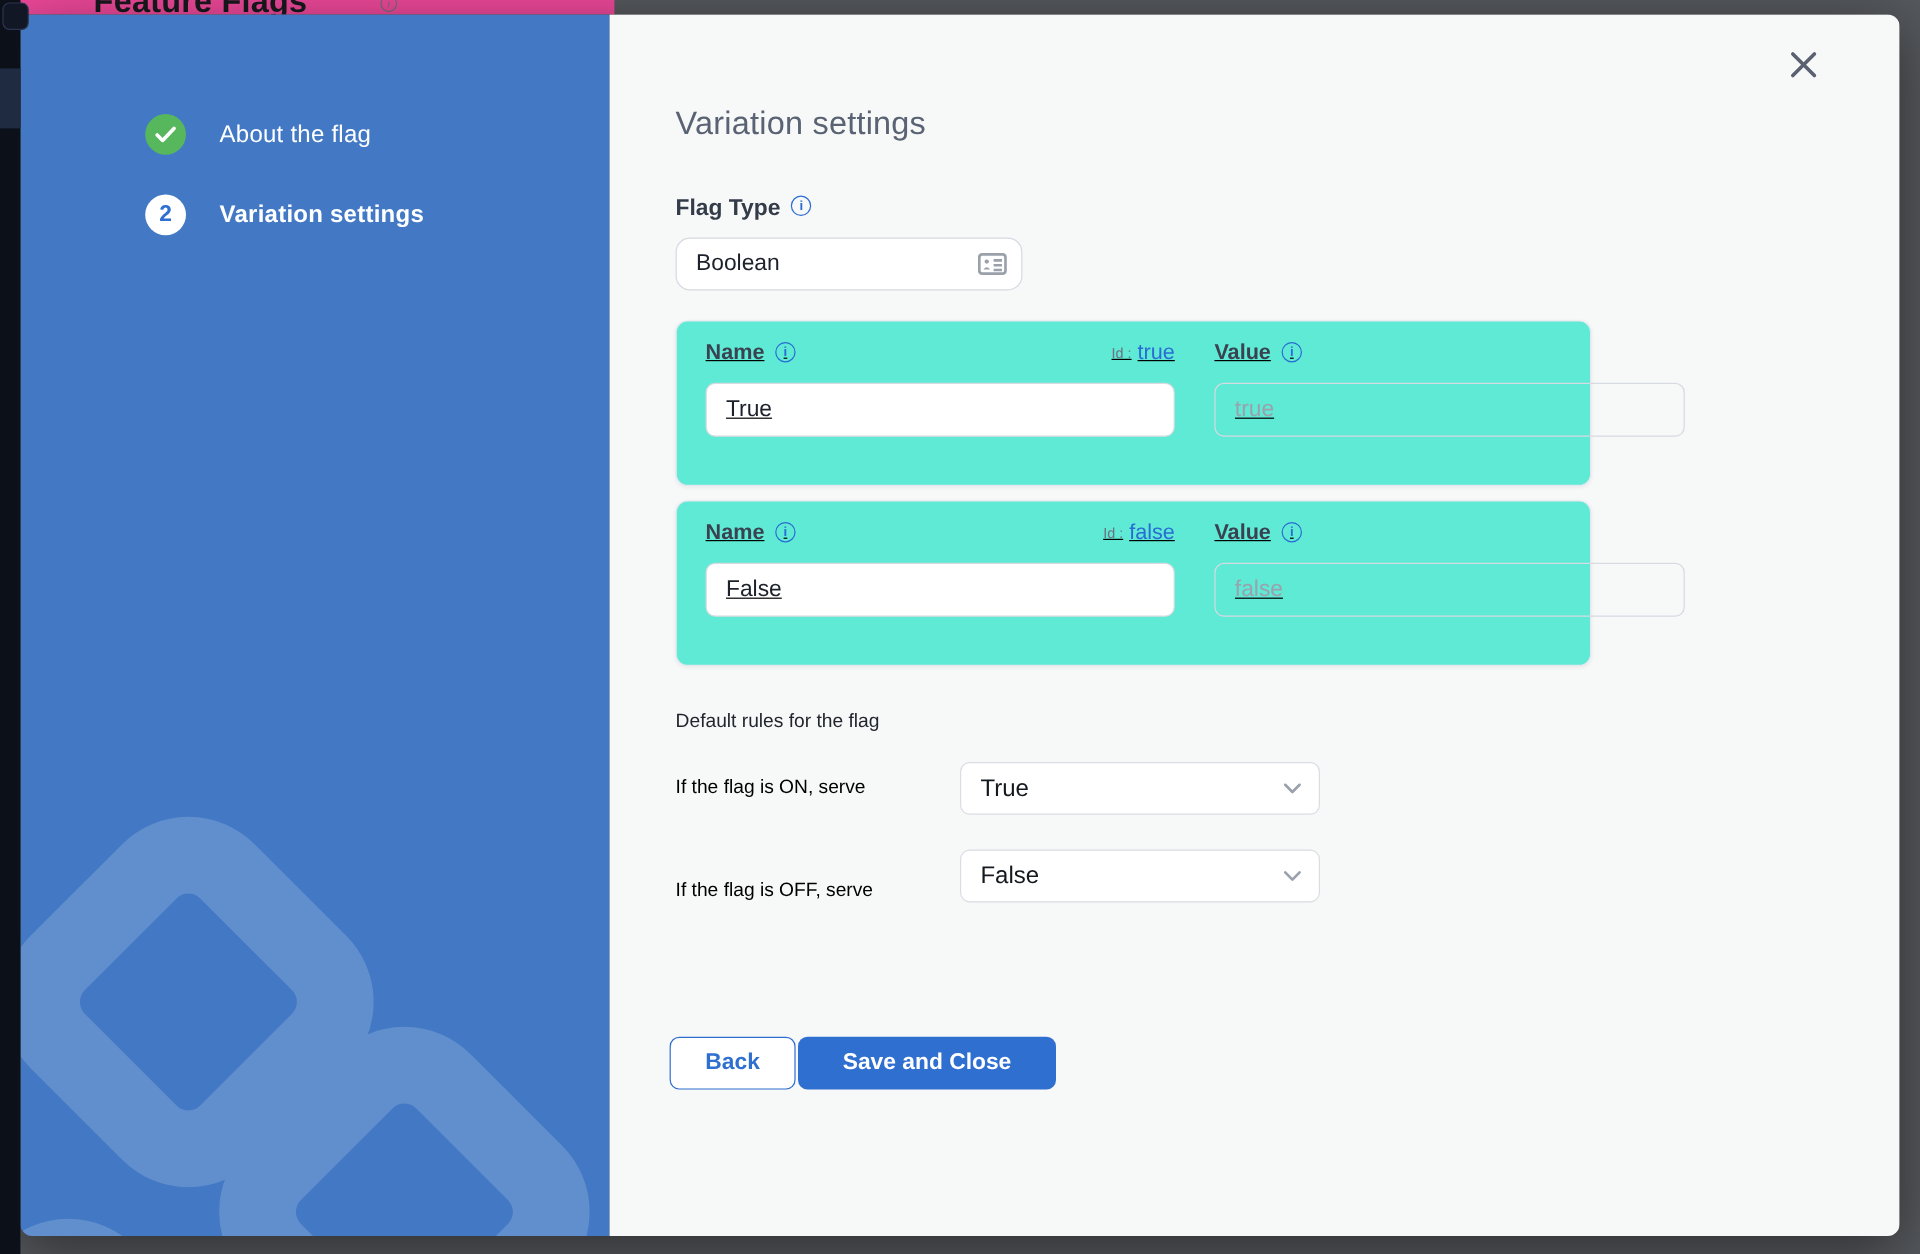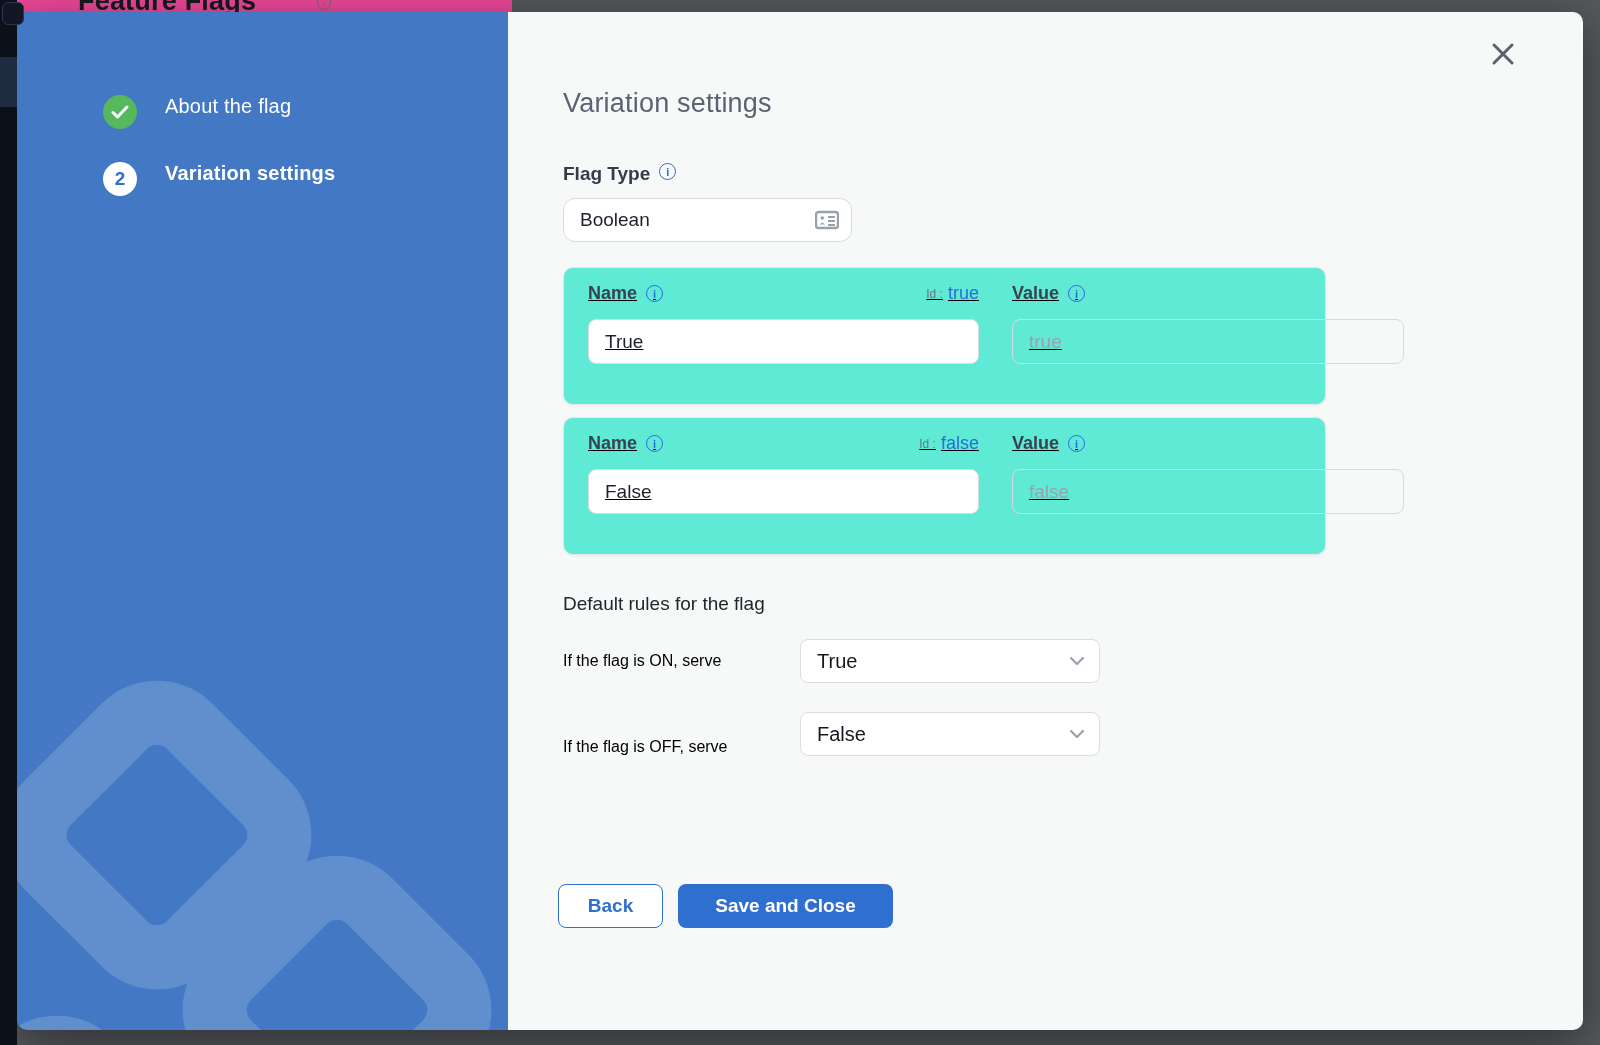--- a/index.html
+++ b/index.html
@@ -14,21 +14,21 @@
   .left-rail { position:absolute; left:0; top:0; width:17px; height:1045px; background:#0c1019; z-index:3; }
   .rail-selected { position:absolute; left:0; top:57px; width:17px; height:50px; background:#1e2b41; }
   .rail-logo { position:absolute; left:2px; top:2px; width:22px; height:23px; background:#121726; border:1px solid #2b3550; border-radius:6px; }
 
   
   .modal { position:absolute; left:17px; top:12px; width:1566px; height:1018px; border-radius:10px; overflow:hidden; display:flex; box-shadow:0 12px 48px rgba(0,0,0,.45); z-index:2; }
 
   
   .steps-panel { width:491px; flex:0 0 491px; background:#4379c4; position:relative; overflow:hidden; }
   .watermark { position:absolute; left:0; bottom:0; width:491px; height:420px; }
-  .step { display:flex; align-items:flex-start; gap:28px; position:absolute; left:86px; }
+  .step { display:flex; align-items:center; gap:28px; position:absolute; left:104px; }
   .step-1 { top:83px; }
   .step-2 { top:150px; }
   .step-badge { width:34px; height:34px; border-radius:50%; flex:0 0 34px; display:flex; align-items:center; justify-content:center; }
   .badge-done { background:#56b75c; }
   .badge-active { background:#ffffff; color:#2f6fd0; font-size:19px; font-weight:700; }
   .step-label { color:#ffffff; font-size:20px; font-weight:500; letter-spacing:.2px; }
   .step-label.active { font-weight:700; }
 
   
   .content-panel { flex:1; background:#f7f8f8; position:relative; padding:0 0 0 55px; }
@@ -52,29 +52,29 @@
   .var-head .spacer { flex:1; }
   .head-label { font-size:18px; font-weight:600; color:#3a4150; margin-right:9px; }
   .id-text { font-size:12px; color:#6b7280; }
   .id-link { font-size:18px; color:#2b6cd4; margin-left:5px; cursor:pointer; }
   .var-input { margin-top:15px; width:100%; height:45px; border:1px solid #d6dae1; border-radius:8px; font-family:"Liberation Sans", sans-serif; font-size:19px; color:#1c212b; padding:0 16px; outline:none; }
   .name-input { background:#ffffff; }
   .value-input { background:transparent; }
   .value-input::placeholder { color:#9aa2ae; }
 
   
-  .rules-title { margin-top:38px; font-size:19px; font-weight:500; color:#22262e; }
+  .rules-title { margin-top:38px; font-size:16px; font-weight:500; color:#22262e; }
   .rule-row { display:flex; align-items:center; margin-top:24px; }
   .rule-row.second { margin-top:29px;align-items:flex-end; }
   .rule-label { width:237px; font-size:16px; color:#000000; }
   .rule-select { width:300px; height:44px; background:#ffffff; border:1px solid #dadde3; border-radius:8px; display:flex; align-items:center; padding:0 14px 0 16px; cursor:pointer; }
   .rule-select-text { flex:1; font-size:20px; color:#14181f; }
 
   
-  .footer-row { position:absolute; left:50px; top:872px; display:flex; gap:15px; }
+  .footer-row { position:absolute; left:50px; top:852px; display:flex; gap:2px; }
   .btn { height:44px; border-radius:8px; font-family:"Liberation Sans", sans-serif; font-size:19px; font-weight:700; cursor:pointer; display:flex; align-items:center; justify-content:center; }
   .btn-back { width:105px; background:#ffffff; border:1.5px solid #2f6fd0; color:#2f6fd0; }
   .btn-save { width:215px; background:#2f6fd0; border:none; color:#ffffff; }
 </style>
 </head>
 <body>
 
 <div class="backdrop-topstrip">
   <div class="backdrop-title">Feature Flags</div>
   <span class="backdrop-info"></span>

